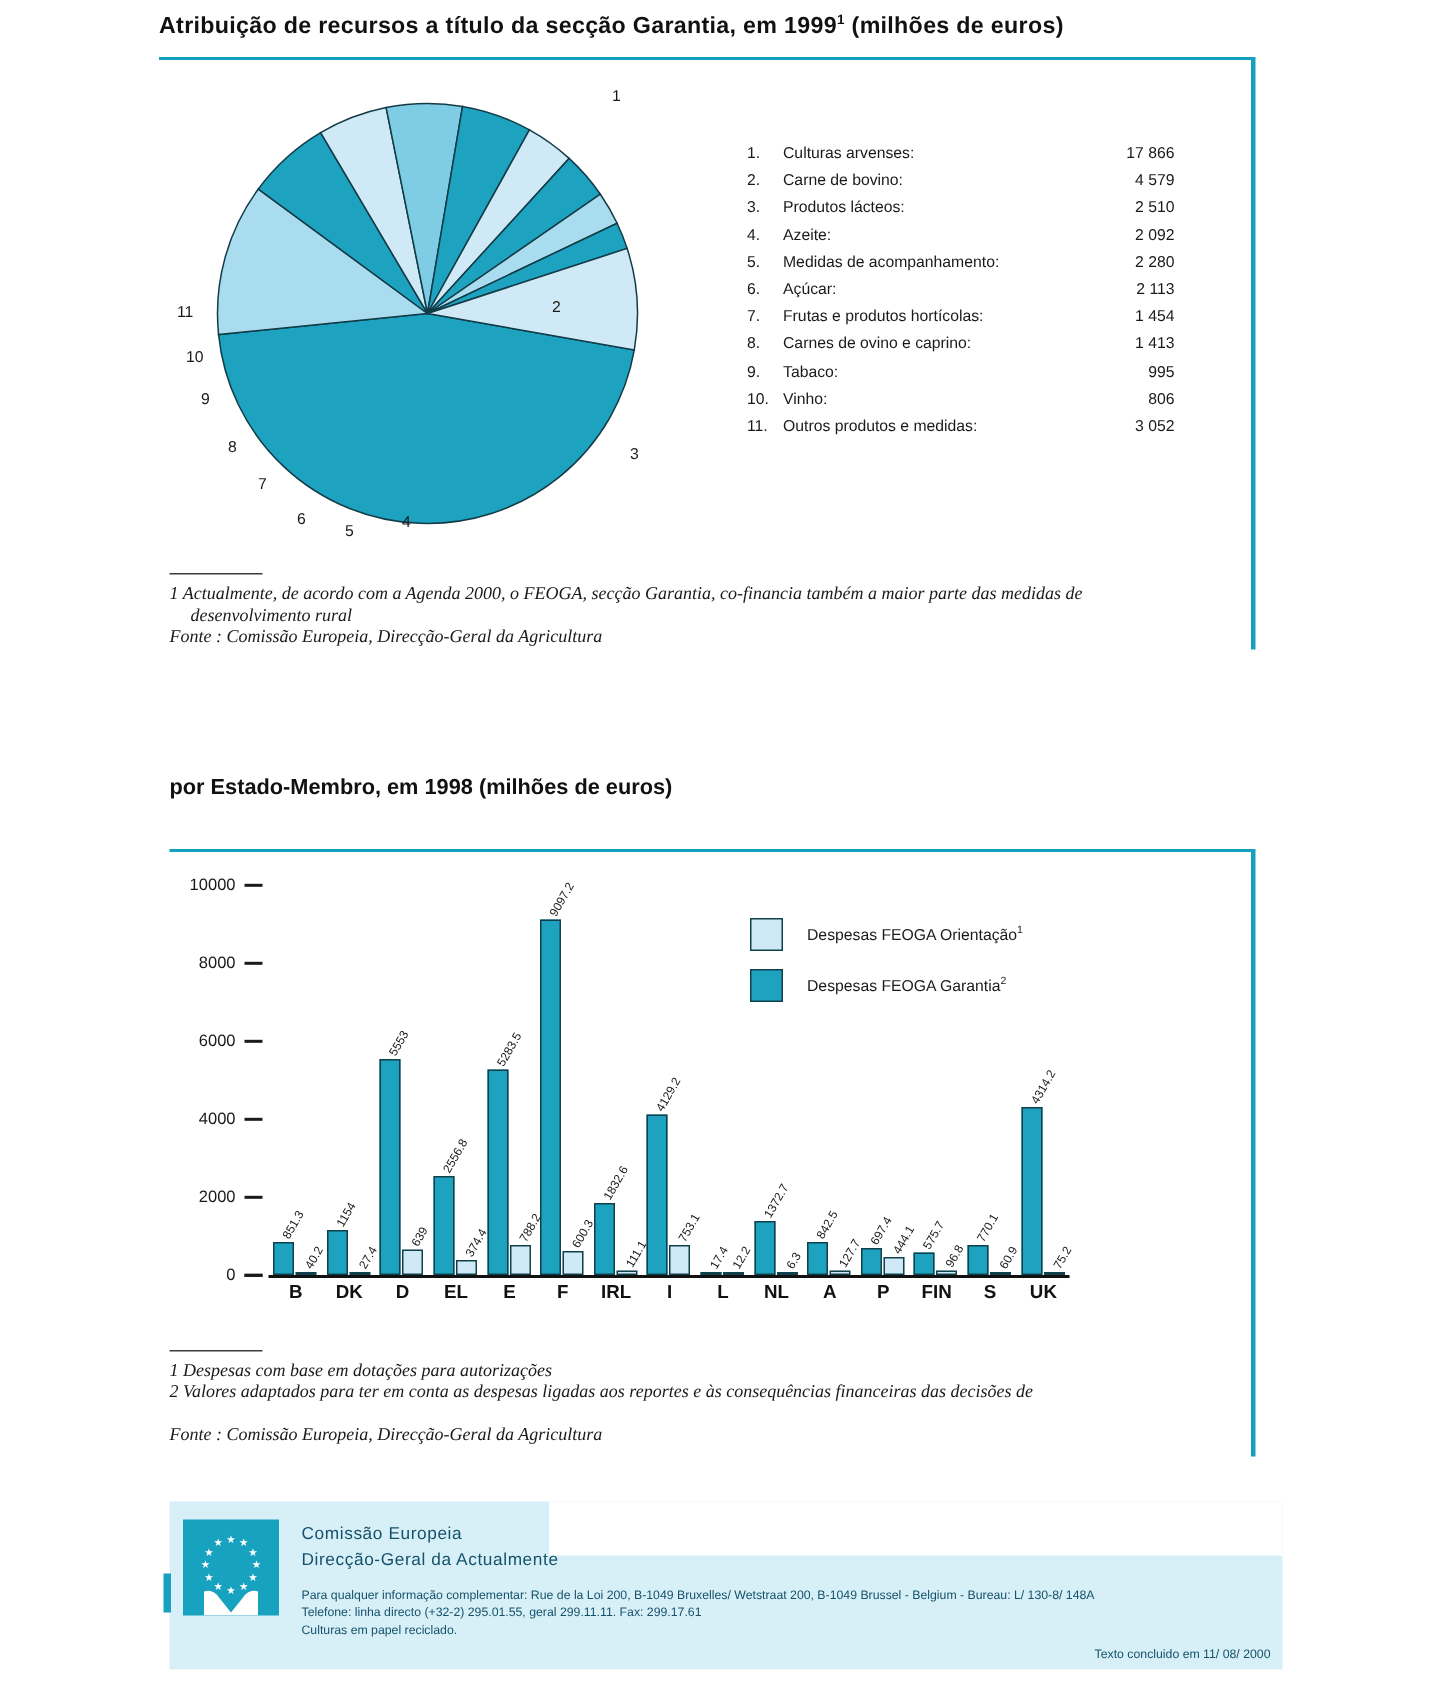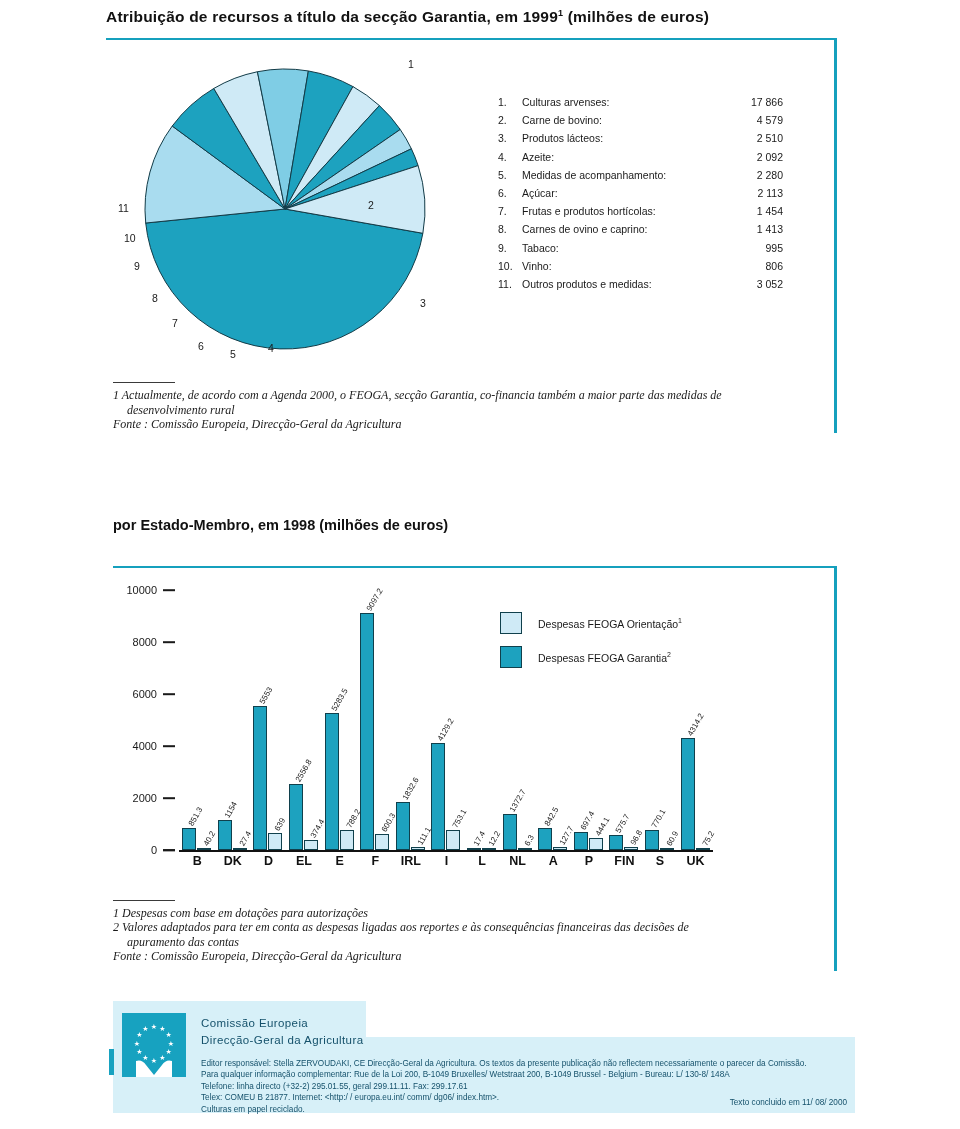--- a/index.html
+++ b/index.html
@@ -364,21 +364,20 @@
         <div class="cl-row">
           <span class="cl-sw g"></span>
           <span class="cl-txt"><span>Despesas FEOGA Garantia</span><sup>2</sup></span>
         </div>
       </div>
 
     <div class="fn-rule" style="left:113px;top:900px;width:62px;"></div>
     <div class="fn" style="left:113px;top:906px;">1 Despesas com base em dotações para autorizações</div>
     <div class="fn" style="left:113px;top:920px;width:720px;">
       <span>2 Valores adaptados para ter em conta as despesas ligadas aos reportes e às consequências financeiras das decisões de</span>
-      <span class="ind">apuramento das contas</span>
     </div>
     <div class="fn" style="left:113px;top:949px;">Fonte : Comissão Europeia, Direcção-Geral da Agricultura</div>
   </div>
 
   <div class="footer">
     <div class="f-white"></div>
     <div class="f-logo">
       <svg width="64" height="64" viewBox="0 0 64 64">
         <g fill="#ffffff" id="eu-stars">
             <text x="32" y="15.5" text-anchor="middle" font-size="7" fill="#ffffff">★</text>
@@ -393,25 +392,23 @@
             <text x="15" y="32.5" text-anchor="middle" font-size="7" fill="#ffffff">★</text>
             <text x="17.277568135664545" y="24" text-anchor="middle" font-size="7" fill="#ffffff">★</text>
             <text x="23.499999999999993" y="17.77756813566455" text-anchor="middle" font-size="7" fill="#ffffff">★</text>
           </g>
         <path d="M14 48 Q20 46 24 52 L32 62 L40 52 Q44 46 50 48 L50 64 L14 64 Z" fill="#ffffff"></path>
       </svg>
     </div>
     <div class="f-bar"></div>
     <div class="f-head">
       <div>Comissão Europeia</div>
-      <div>Direcção-Geral da Agricultura</div>
+      <div>Direcção-Geral da Actualmente</div>
     </div>
     <div class="f-body" id="footer-body">
-        <div>Editor responsável: Stella ZERVOUDAKI, CE Direcção-Geral da Agricultura. Os textos da presente publicação não reflectem necessariamente o parecer da Comissão.</div>
         <div>Para qualquer informação complementar: Rue de la Loi 200, B-1049 Bruxelles/ Wetstraat 200, B-1049 Brussel - Belgium - Bureau: L/ 130-8/ 148A</div>
         <div>Telefone: linha directo (+32-2) 295.01.55, geral 299.11.11. Fax: 299.17.61</div>
-        <div>Telex: COMEU B 21877. Internet: &lt;http:/ / europa.eu.int/ comm/ dg06/ index.htm&gt;.</div>
         <div>Culturas em papel reciclado.</div>
       </div>
     <div class="f-concl">Texto concluido em 11/ 08/ 2000</div>
   </div>
 
 </div>
 
 </body></html>

